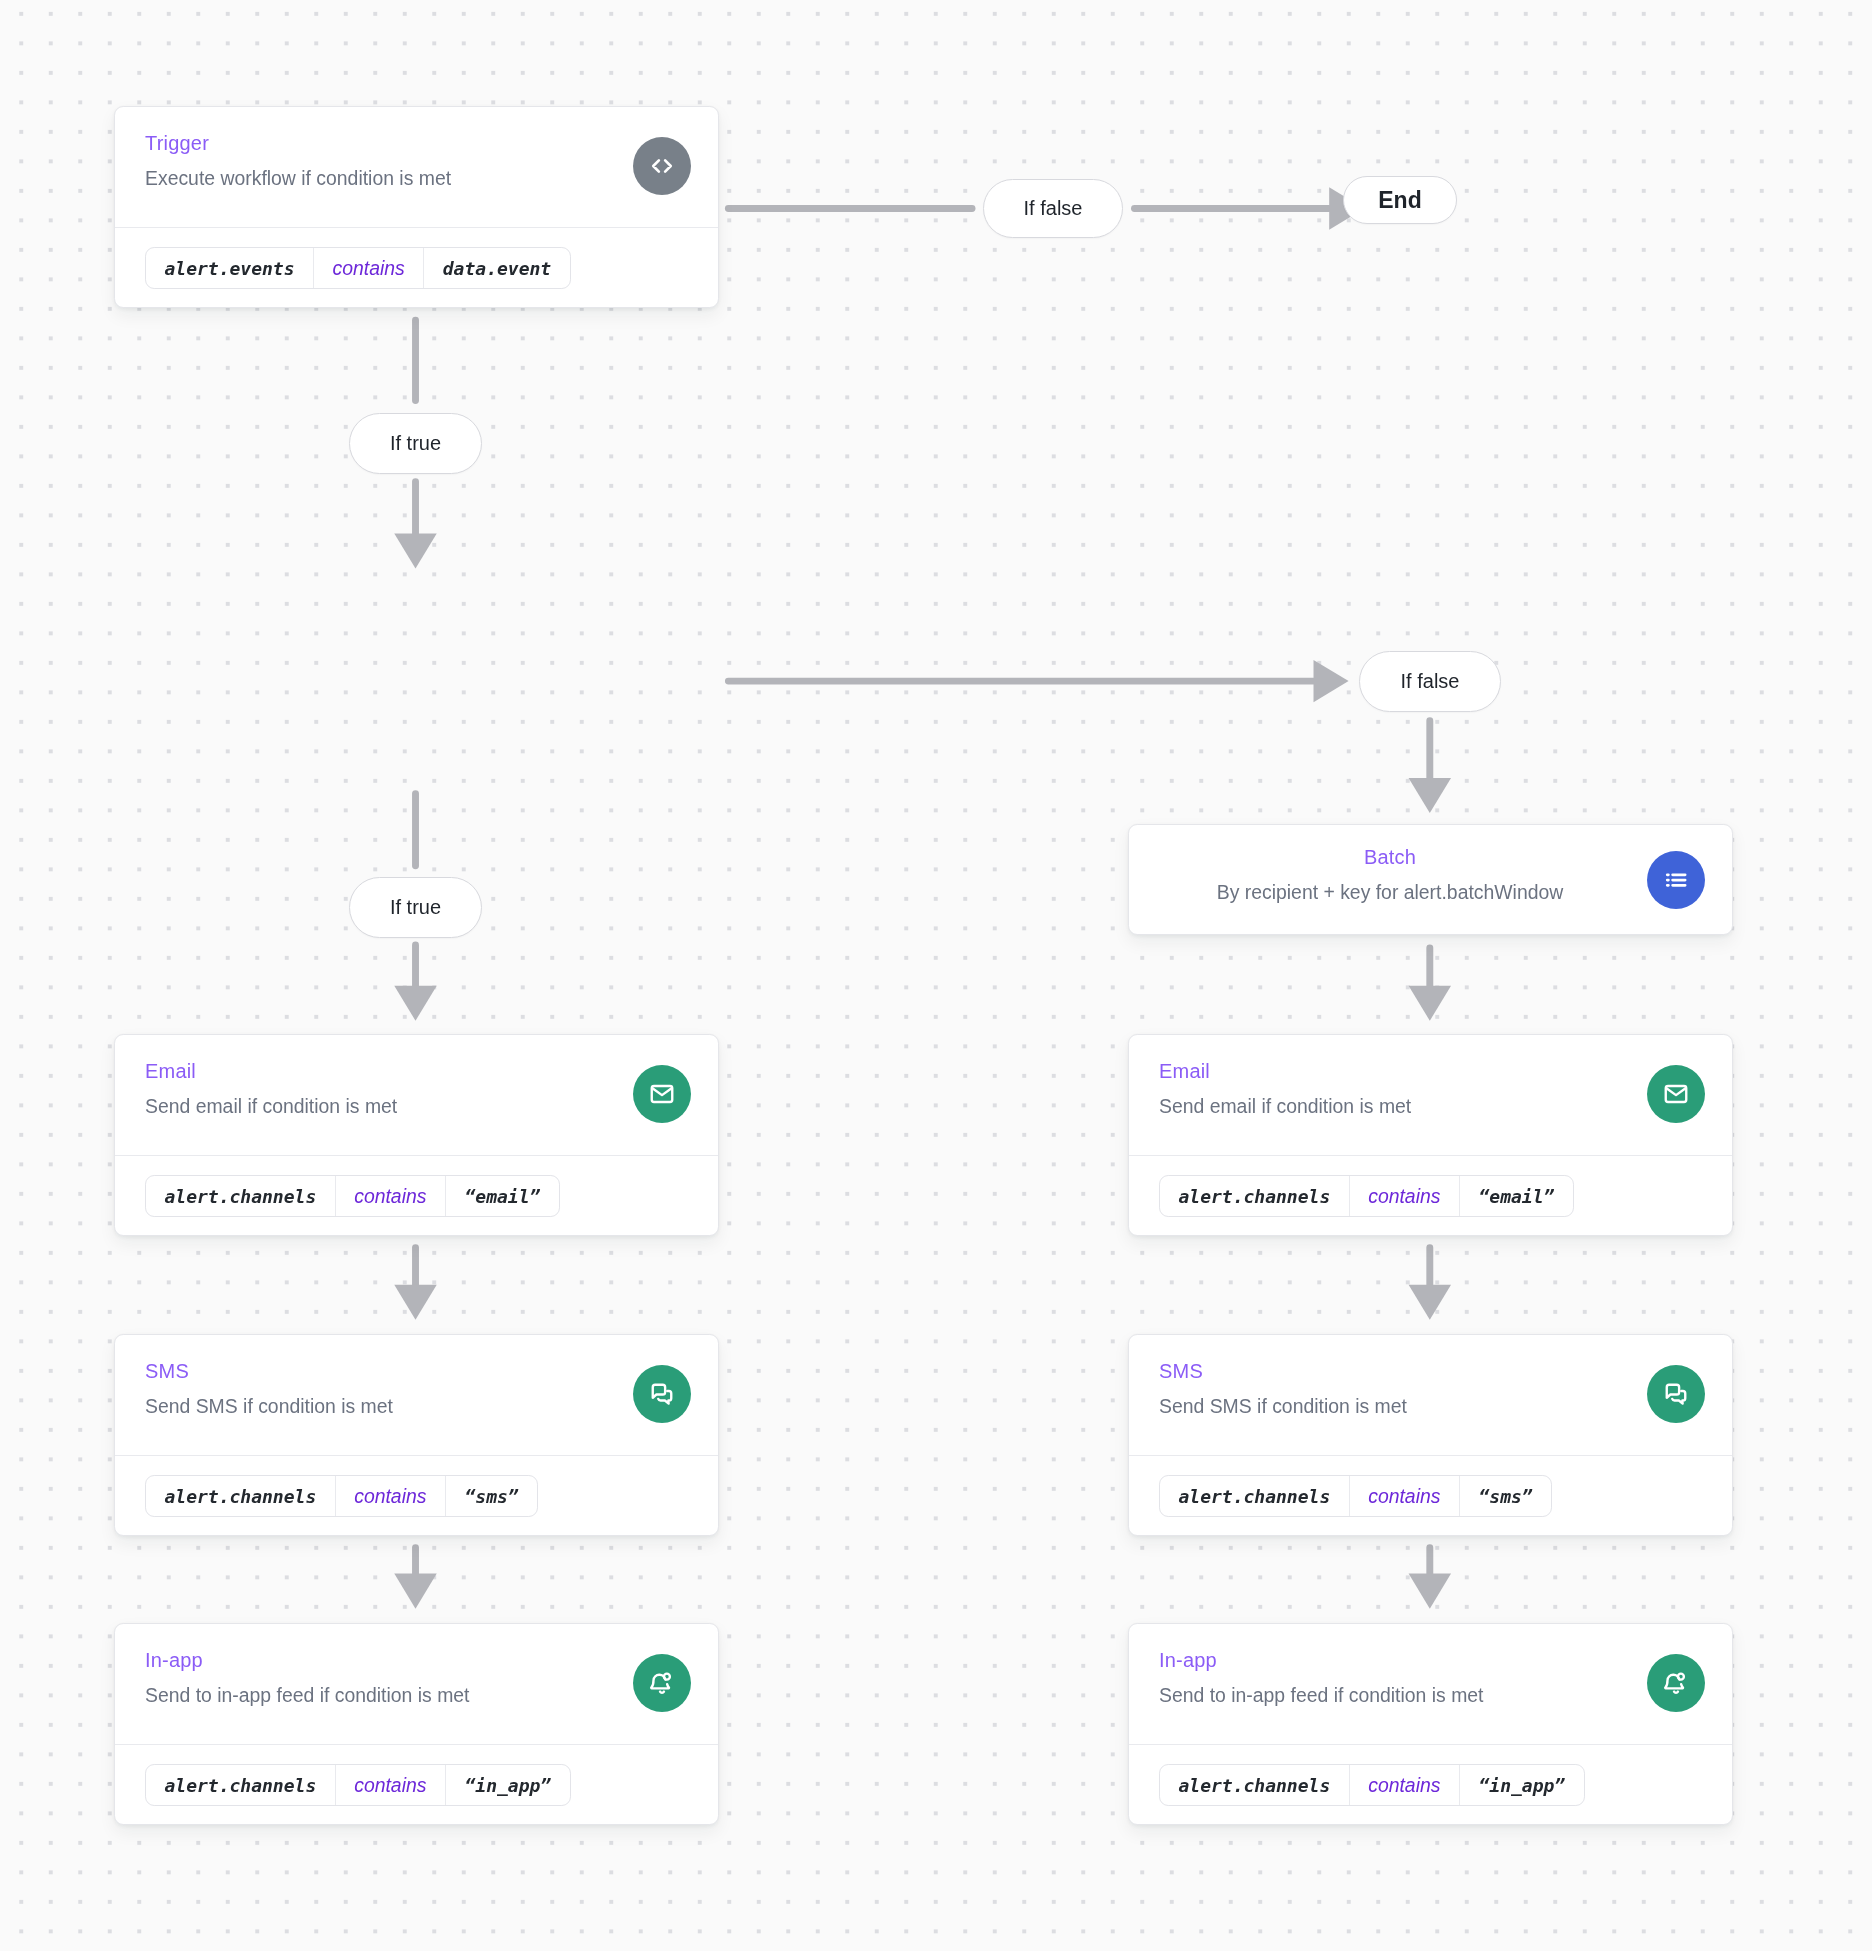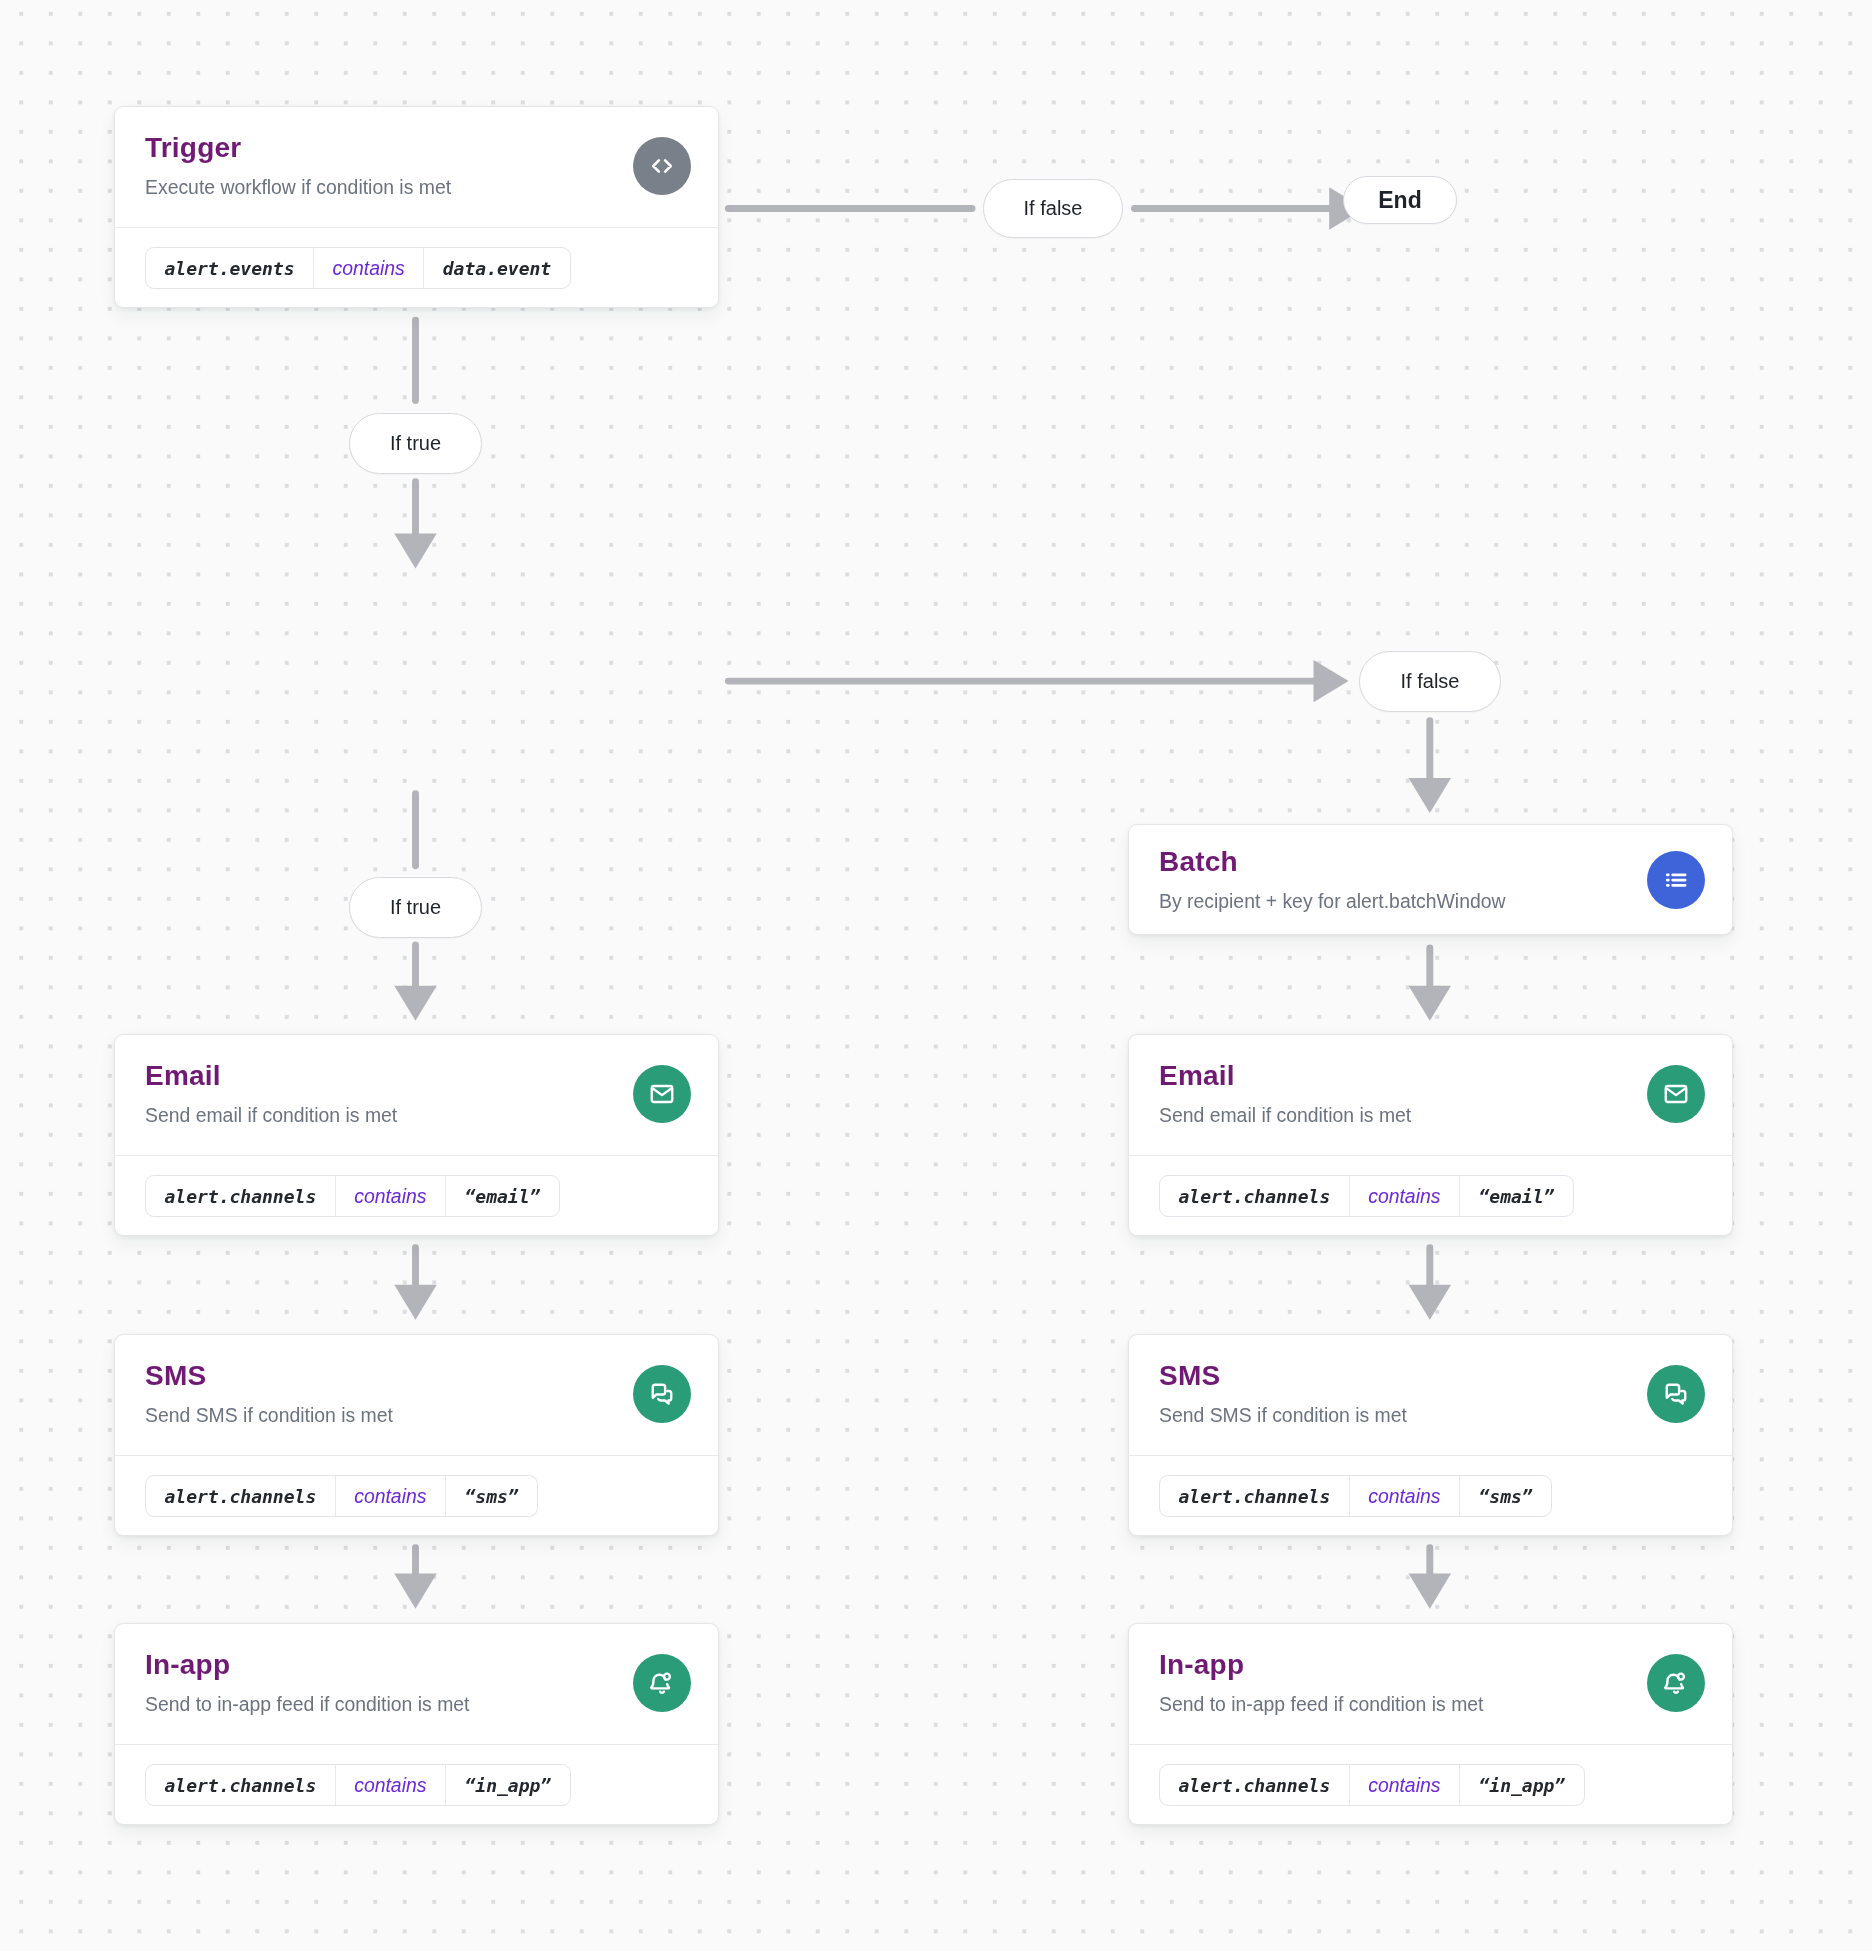--- a/index.html
+++ b/index.html
@@ -16,22 +16,22 @@
   #edges{position:absolute;left:0;top:0;width:1873px;height:1952px;}
   #edges line{stroke:#b3b4b9;stroke-width:7.5;stroke-linecap:round;}
   #edges polygon{fill:#b3b4b9;}
 
   .node{
     position:absolute;width:605px;box-sizing:border-box;
     background:#ffffff;border:0.9px solid #e5e6ea;border-radius:9.2px;
     box-shadow:0 1.8px 3.7px rgba(25,30,40,.05),0 7.4px 16.6px rgba(25,30,40,.06);
   }
   .node-header{position:relative;height:120px;box-sizing:border-box;padding:25px 111px 0 30px;}
-  .node--plain .node-header{height:109px;padding-top:21px;}
-  .node-title{font-size:28px;font-weight:700;color:#701a75;letter-spacing:0.2px;}
+  .node--plain .node-header{height:109px;padding-top:21px;text-align:center;}
+  .node-title{font-size:20px;font-weight:400;color:#8b5cf6;letter-spacing:0.2px;}
   .node-sub{margin-top:12px;font-size:19.4px;color:#6b7280;}
   .node-icon{
     position:absolute;right:27px;top:30px;width:58px;height:58px;border-radius:50%;
     display:flex;align-items:center;justify-content:center;
   }
   .node--plain .node-icon{top:26px;}
   .node-icon.gray{background:#788089;}
   .node-icon.blue{background:#3f63d8;}
   .node-icon.green{background:#2a9d78;}
   .node-icon svg{width:30px;height:30px;stroke:#ffffff;fill:none;stroke-width:1.9;stroke-linecap:round;stroke-linejoin:round;}

